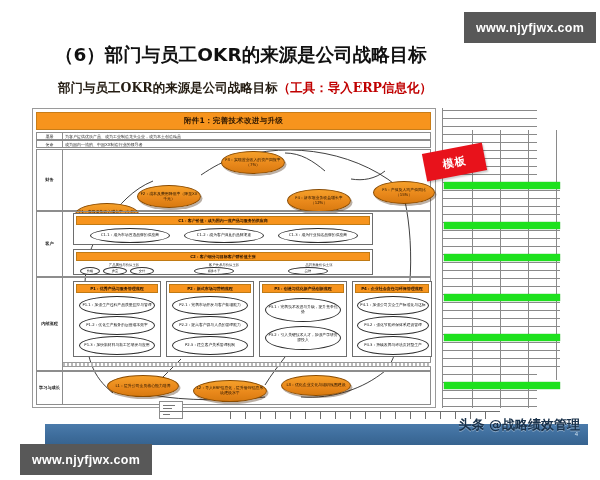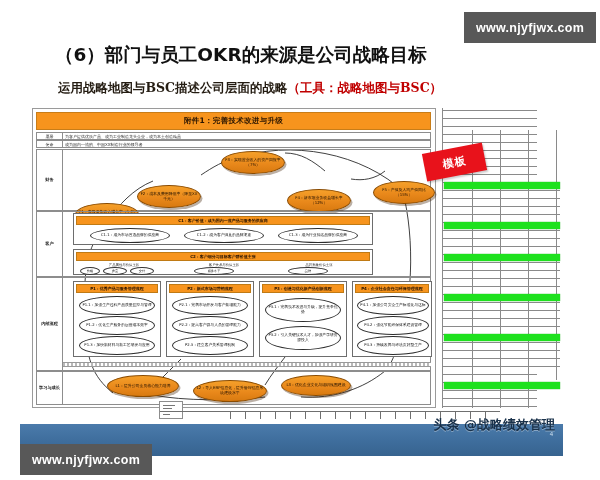--- a/index.html
+++ b/index.html
@@ -121,40 +121,40 @@
   }
 
   
   .ruler{position:absolute;left:160px;top:411px;width:340px;height:10px;}
   .ruler .base{position:absolute;left:0;top:0;width:100%;height:1px;background:#6f6f6f;}
   .ruler .tick{position:absolute;top:0;width:1px;height:8px;background:#6f6f6f;}
   .thumb{position:absolute;left:159px;top:401px;width:22px;height:16px;border:1px solid #8d8d8d;background:#fff;}
   .thumb i{position:absolute;display:block;background:#777;}
 
   .footer{
-    position:absolute;left:20px;top:424px;width:543px;height:32px;
+    position:absolute;left:45px;top:424px;width:543px;height:21px;
     background:linear-gradient(180deg,#4b7bab 0%,#3e6d9c 55%,#37638f 100%);
   }
   .footer .fw{
     position:absolute;right:8px;top:-8px;color:#19314a;font-size:13px;font-weight:bold;
     text-shadow:0 1px 0 rgba(255,255,255,.35);white-space:nowrap;
     font-family:"DejaVu Sans","Liberation Sans",sans-serif;
   }
   .footer .pno{position:absolute;right:10px;top:7px;color:#cfe0ee;font-size:6px;}
 </style>
 </head>
 <body>
 
 <div class="root">
 
   <div class="wm wm-top">www.njyfjwx.com</div>
 
   <div class="slide-title">（6）部门与员工OKR的来源是公司战略目标</div>
   <div class="subtitle">
-    <span>运用战略地图与BSC描述公司层面的战略</span><span class="hl">（工具：战略地图与BSC）</span>
+    <span>部门与员工OKR的来源是公司战略目标</span><span class="hl">（工具：导入ERP信息化）</span>
   </div>
 
   <div class="canvas">
 
     <div class="sheet" id="sheet">
         <div class="hline" style="top: 2px; width: 95px; background: rgb(138, 138, 138);"></div>
         <div class="hline" style="top: 10px; width: 95px; background: rgb(138, 138, 138);"></div>
         <div class="hline" style="top: 18px; width: 95px; background: rgb(138, 138, 138);"></div>
         <div class="hline" style="top: 26px; width: 95px; background: rgb(138, 138, 138);"></div>
         <div class="hline" style="top: 34px; width: 95px; background: rgb(138, 138, 138);"></div>

